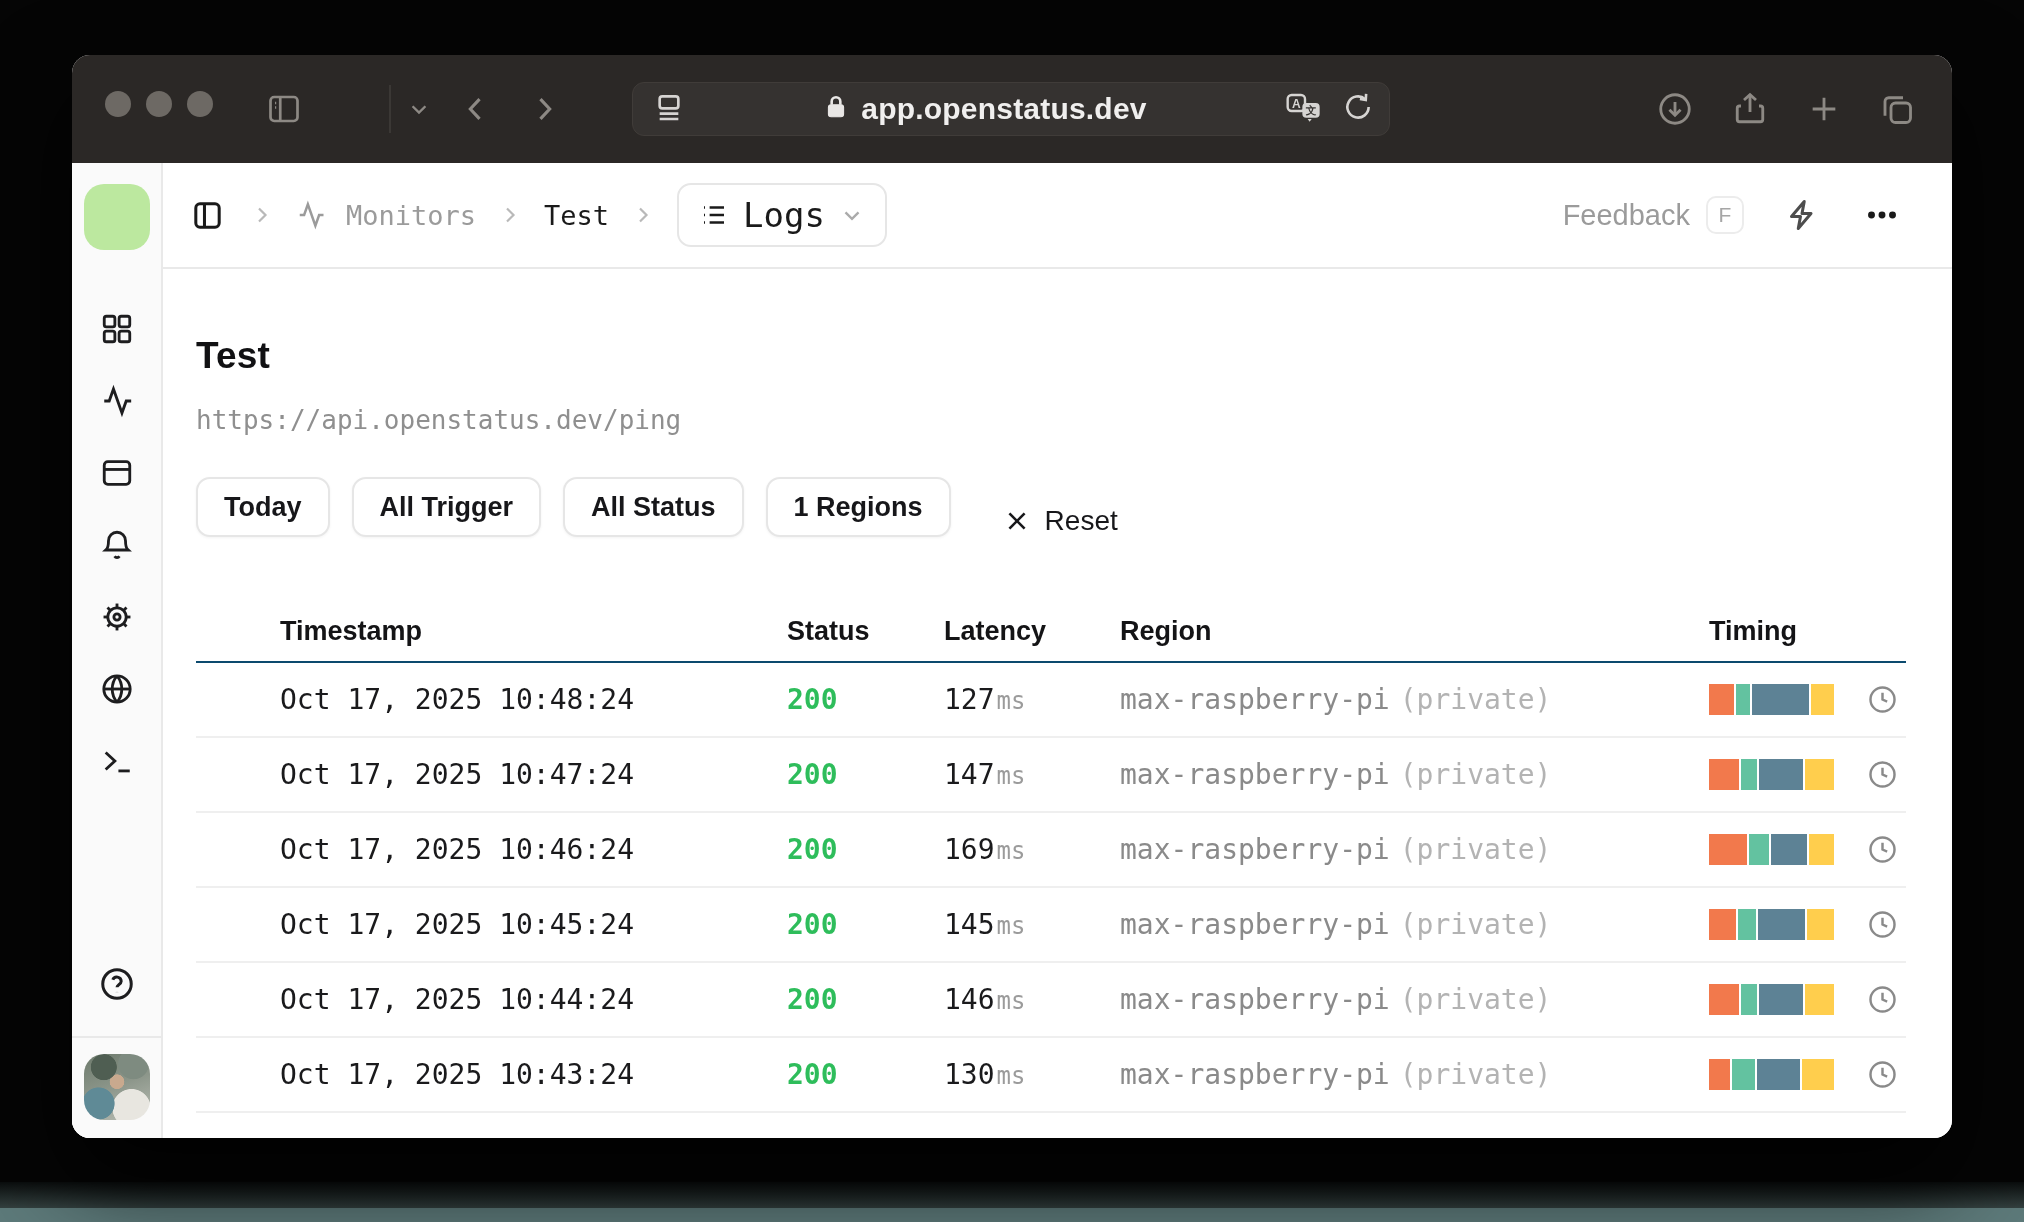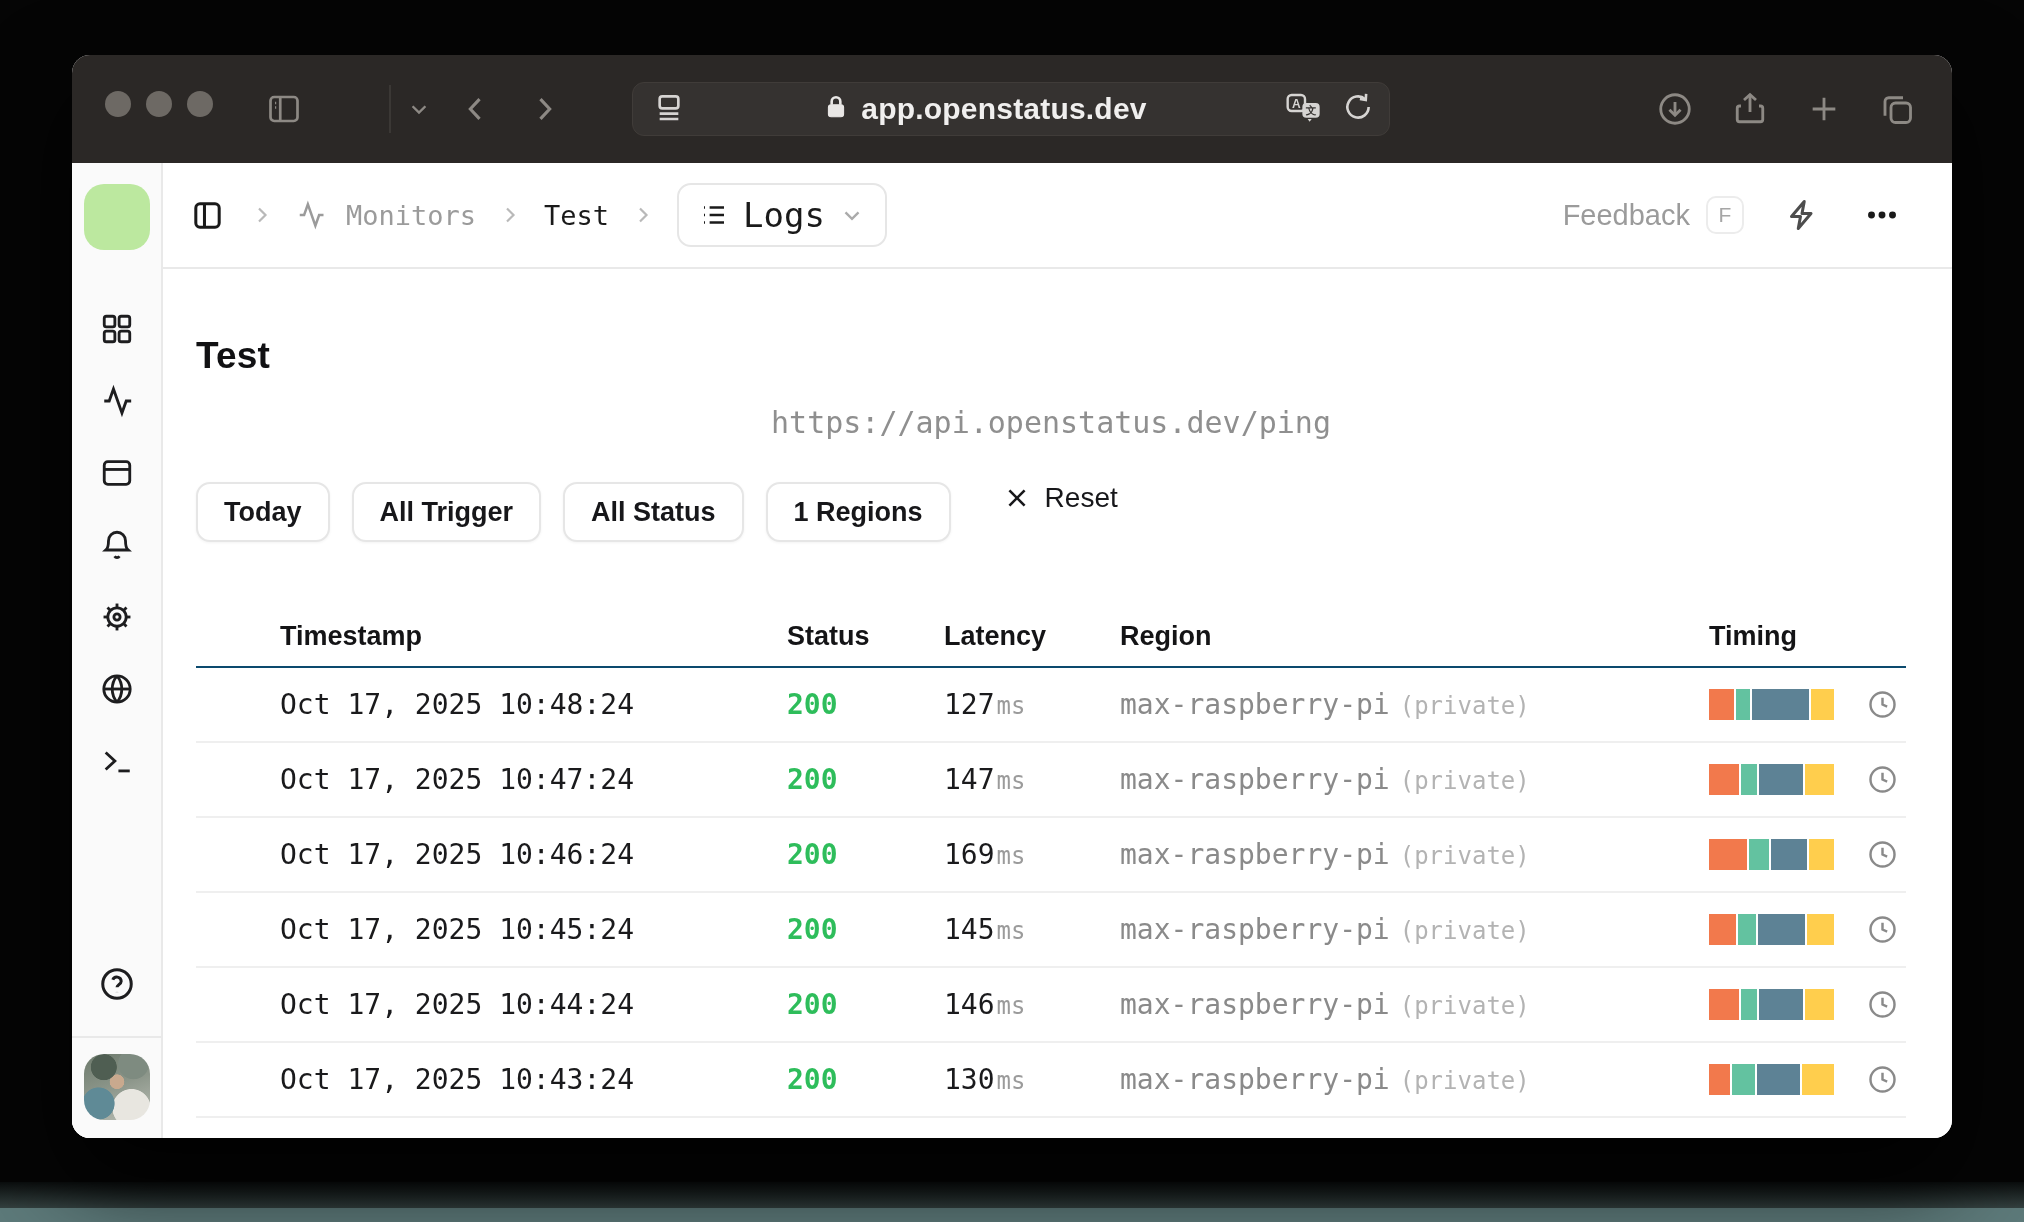--- a/index.html
+++ b/index.html
@@ -64,43 +64,43 @@
   .logs-btn .chev { color:#ababab; display:flex; }
   .header-right { margin-left:auto; display:flex; align-items:center; gap:34px; }
   .feedback { display:flex; align-items:center; gap:16px; color:#9b9b9b; font-size:29px; cursor:pointer; }
   .kbd { width:38px; height:38px; border:2px solid #ececec; border-radius:10px; display:flex;
          align-items:center; justify-content:center; font-size:21px; color:#a6a6a6; }
   .bolt { color:#4d4d4d; display:flex; padding:0 6px; }
   .dots { color:#1a1a1a; display:flex; padding:0 4px; }
 
   .main { padding:0 46px 0 33px; }
   .monitor-title { margin-top:66px; font-size:37px; font-weight:700; color:#111113; letter-spacing:.2px; }
-  .monitor-endpoint { margin-top:28px; font-family:"DejaVu Sans Mono", monospace; font-size:30px; color:#8f8f8f;text-align:center; }
-
-  .filters { margin-top:42px; display:flex; align-items:flex-start; gap:22px; }
+  .monitor-endpoint { margin-top:28px; font-family:"DejaVu Sans Mono", monospace; font-size:26px; color:#8f8f8f; }
+
+  .filters { margin-top:42px; display:flex; align-items:flex-end; gap:22px; }
   .filter-btn { height:60px; padding:0 26px; border:2px solid #e6e6e6; border-radius:14px; background:#fff;
                 font-family:"Liberation Sans", sans-serif; font-size:27px; font-weight:600; color:#17171a;
                 box-shadow:0 1px 3px rgba(0,0,0,.05); cursor:pointer; }
   .reset-btn { display:flex; align-items:center; gap:14px; margin-left:30px; color:#17171a;
                font-size:28px; font-weight:500; cursor:pointer; background:none; border:none;
                font-family:"Liberation Sans", sans-serif; }
 
   
   .log-table { margin-top:64px; }
   .tgrid { display:grid; grid-template-columns:84px 507px 157px 176px 589px 197px; align-items:center; }
   .thead { height:62px; border-bottom:2px solid #0c4a6e; font-size:27px; font-weight:600; color:#141416; }
   .trow { height:75px; border-bottom:2px solid #efefef; font-family:"DejaVu Sans Mono", monospace; font-size:28px; cursor:pointer; }
   .cell-ind { padding-left:17px; }
   .ind-square { width:21px; height:21px; border-radius:6px; background:#2ebd5b; }
   .c-ts { color:#1a1a1c; }
   .c-status { color:#2ebd5b;font-weight:bold; }
   .c-lat { color:#1a1a1c; }
   .c-lat .unit { color:#9b9b9b; font-size:24px; margin-left:2px; }
   .c-region { color:#8a8a8a; }
-  .c-region .note { color:#b3b3b3; font-size:24px; margin-left:10px;text-align:center; }
+  .c-region .note { color:#b3b3b3; font-size:28px; margin-left:10px;text-align:center; }
   .c-timing { display:flex; align-items:center; }
   .tbar { width:125px; height:31px; display:flex; gap:2px; }
   .tbar span { height:100%; display:block; }
   .clock { margin-left:auto; margin-right:8px; color:#8a8a8a; display:flex; }
 </style>
 </head>
 <body>
 
 <div class="page">
   <div class="desktop-noise"></div>

